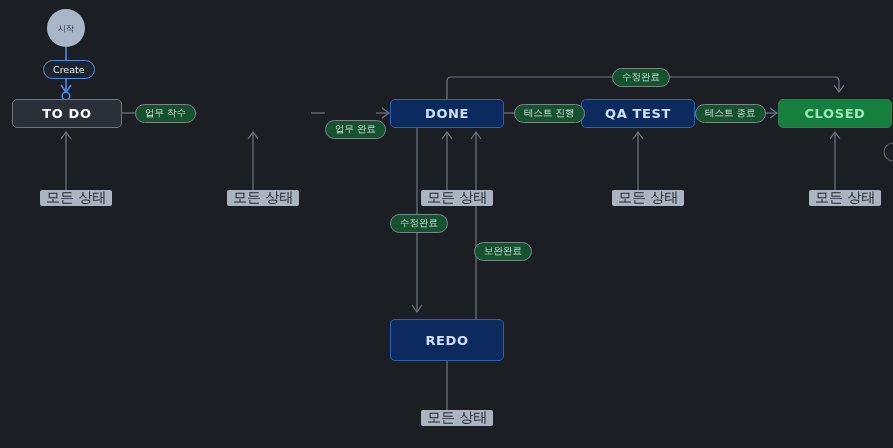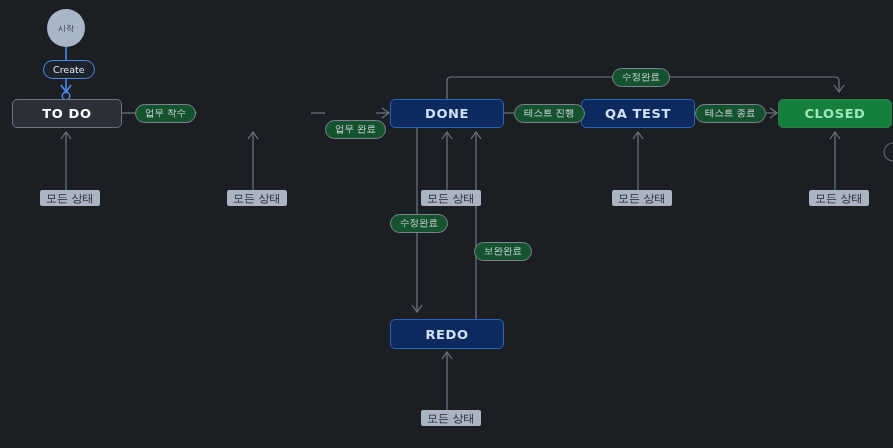--- a/index.html
+++ b/index.html
@@ -94,21 +94,21 @@
     position: absolute;
     box-sizing: border-box;
     height: 16px;
     padding: 0 6px;
     border-radius: 2px;
     background: #aab4c2;
     color: #23282f;
     display: flex;
     align-items: center;
     justify-content: center;
-    font-size: 11px;
+    font-size: 14px;
     white-space: nowrap;
   }
 
   .edge-line { stroke: #6f7784; stroke-width: 1.2; fill: none; }
   .edge-line.blue { stroke: #4a8ce8; stroke-width: 1.6; }
   .arrow-head { fill: none; stroke: #6f7784; stroke-width: 1.2; }
   .arrow-head.blue { stroke: #4a8ce8; stroke-width: 1.6; }
   .handle-dot { fill: none; stroke: #4a8ce8; stroke-width: 1.5; }
   .edge-circle { fill: none; stroke: #5d646f; stroke-width: 1.2; }
 </style>
@@ -185,21 +185,21 @@
   </div>
 
   <div class="node blue" style="left:390px; top:99px; width:114px; height:29px;">
     <span>DONE</span>
   </div>
 
   <div class="node green" style="left:778px; top:99px; width:114px; height:29px;">
     <span>CLOSED</span>
   </div>
 
-  <div class="node blue" style="left:390px; top:319px; width:114px; height:30px;">
+  <div class="node blue" style="left:390px; top:319px; width:114px; height:42px;">
     <span>REDO</span>
   </div>
 
   <div class="pill create" style="left:43px; top:60px;">
     <span>Create</span>
   </div>
 
   <div class="pill" style="left:135px; top:104px;">
     <span>업무 착수</span>
   </div>

